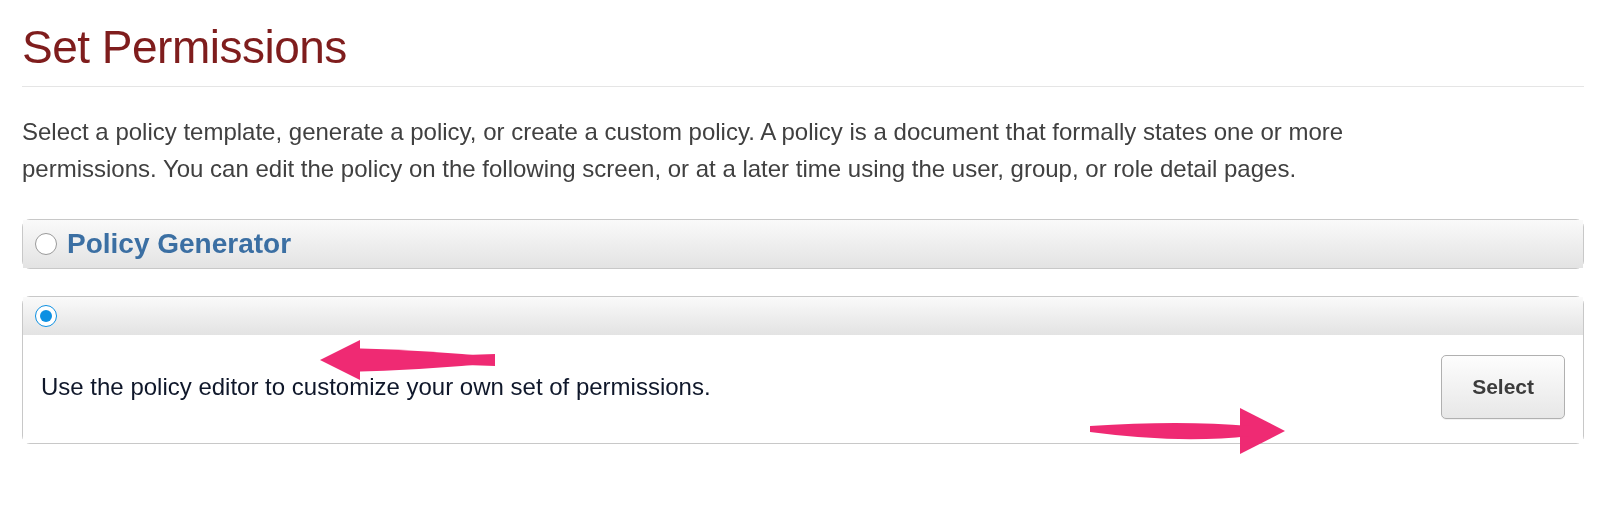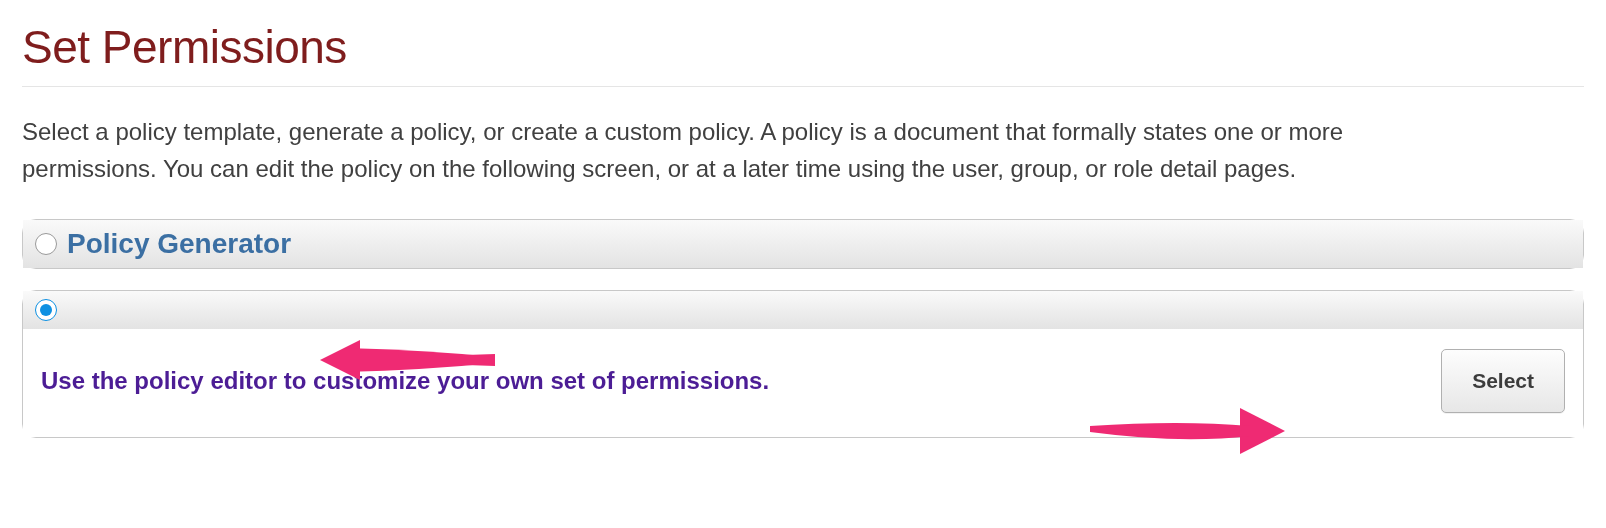--- a/index.html
+++ b/index.html
@@ -24,22 +24,22 @@
     .intro {
       font-size: 24px;
       font-weight: 300;
       color: #404040;
       line-height: 1.55;
       max-width: 1430px;
       margin-bottom: 32px;
     }
     .option-panel {
       border: 1px solid #c8c8c8;
-      margin-bottom: 21px;
-      border-radius: 14px;
+      margin-bottom: 27px;
+      border-radius: 8px;
     }
     .option-header {
       display: flex;
       align-items: center;
       padding: 8px 12px;
       background: linear-gradient(to bottom, #fafafa 0%, #ededed 55%, #e3e3e3 100%);
       cursor: pointer;
     }
     .radio {
       appearance: none;
@@ -73,22 +73,22 @@
     }
     .option-body {
       display: flex;
       align-items: center;
       justify-content: space-between;
       padding: 20px 18px 24px 18px;
       background: #fff;
     }
     .option-desc {
       font-size: 24px;
-      font-weight: 700;
-      color: #4c1d95;
+      font-weight: 400;
+      color: #0f172a;
     }
     .select-btn {
       font-size: 21px;
       font-weight: 700;
       color: #3c3c3c;
       padding: 19px 30px;
       border: 1px solid #b0b0b0;
       border-radius: 5px;
       background: linear-gradient(to bottom, #fdfdfd 0%, #e7e7e7 100%);
       cursor: pointer;

